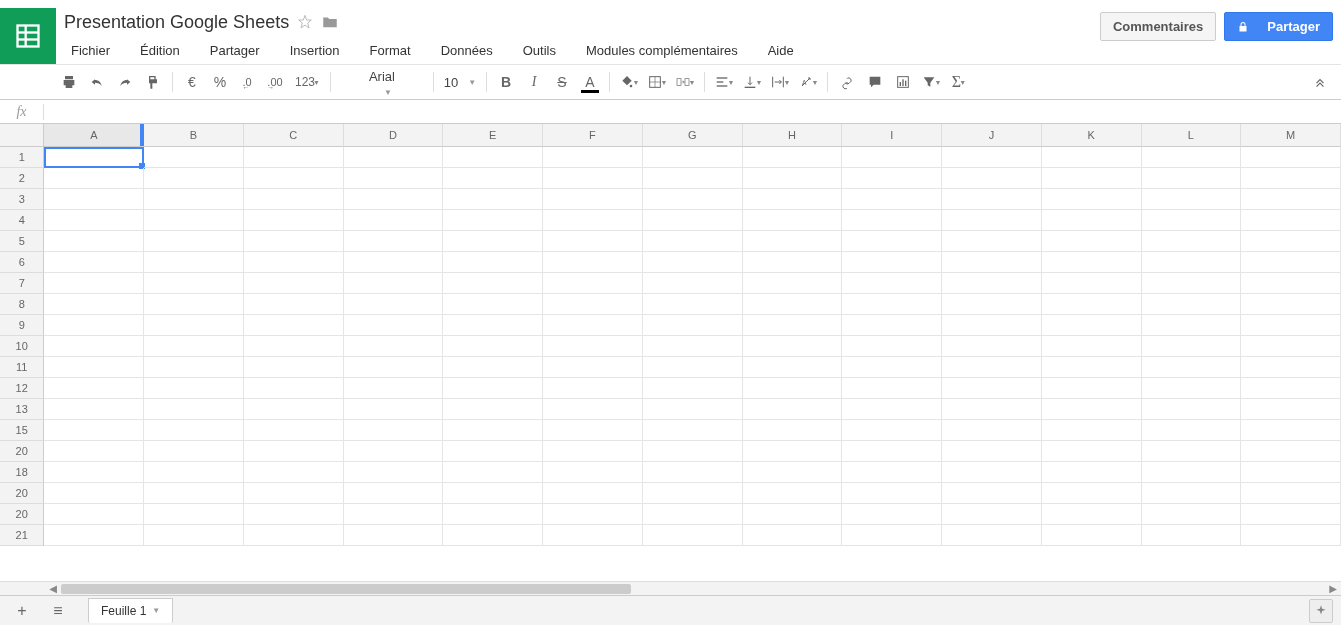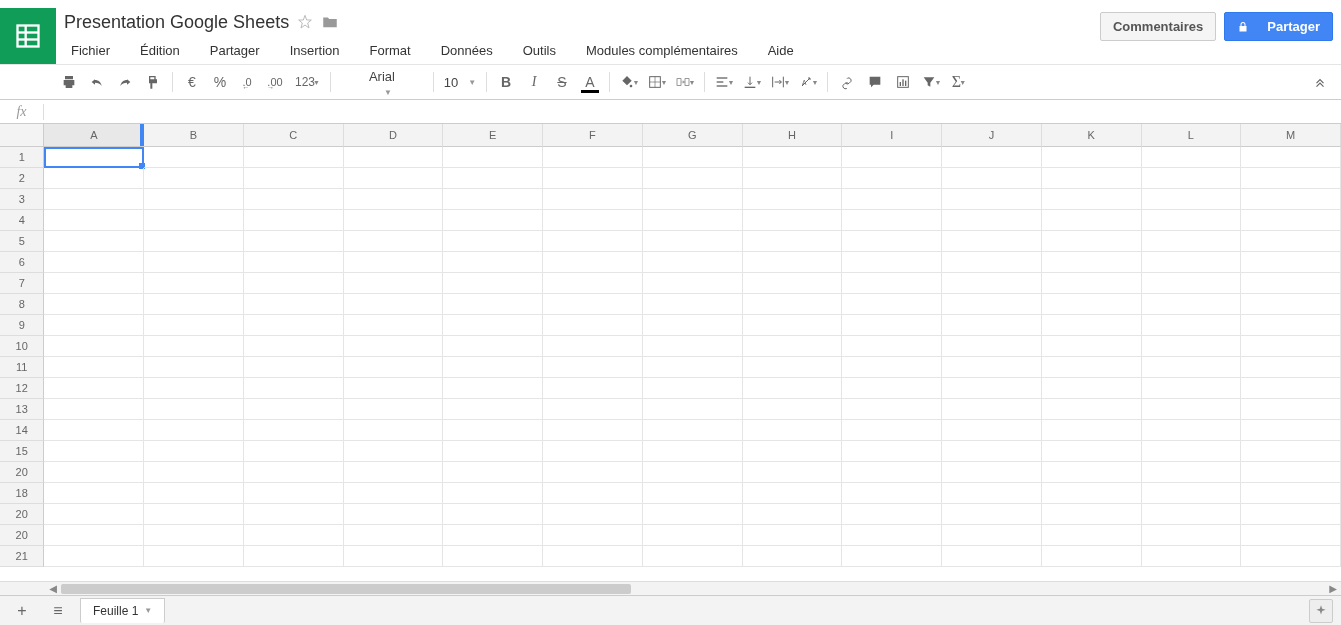--- a/index.html
+++ b/index.html
@@ -54,21 +54,21 @@
 
 .hscroll { height: 14px; background: #f3f3f3; display: flex; align-items: center; border-top: 1px solid #ddd; }
 .hscroll-left { width: 45px; }
 .hscroll-track { flex: 1; height: 12px; background: #f3f3f3; position: relative; }
 .hscroll-thumb { position: absolute; left: 0; width: 570px; height: 10px; top: 1px; background: #ccc; border-radius: 2px; }
 .hscroll-arrow { width: 16px; display: flex; align-items: center; justify-content: center; color: #888; font-size: 10px; cursor: pointer; }
 
 
 .sheet-tabs { height: 30px; display: flex; align-items: center; border-top: 1px solid #ccc; background: #f3f3f3; padding: 0 8px; gap: 8px; }
 .sheet-btn { width: 28px; height: 28px; display: flex; align-items: center; justify-content: center; color: #666; cursor: pointer; font-size: 16px; }
-.sheet-tab { background: #fff; border: 1px solid #ccc; border-bottom: none; padding: 5px 12px; font-size: 12px; color: #333; display: flex; align-items: center; gap: 6px; cursor: pointer; border-radius: 0 0 2px 2px; margin-top: -1px; }
+.sheet-tab { background: #fff; border: 1px solid #ccc; border-bottom: none; padding: 5px 12px; font-size: 12px; color: #333; display: flex; align-items: center; gap: 6px; cursor: pointer; border-radius: 0 0 2px 2px; margin-top: -1px; margin-left: 8px; }
 .sheet-tab .caret { font-size: 8px; color: #999; }
 .explore-btn { margin-left: auto; width: 24px; height: 24px; background: #eee; border: 1px solid #ccc; display: flex; align-items: center; justify-content: center; color: #777; cursor: pointer; border-radius: 2px; }
 </style>
 </head>
 <body>
 
 <div class="app">
 
   <div class="header">
     <div class="logo">
@@ -484,36 +484,20 @@
           <div class="cell"></div>
           <div class="cell"></div>
           <div class="cell"></div>
           <div class="cell"></div>
           <div class="cell"></div>
           <div class="cell"></div>
           <div class="cell"></div>
           <div class="cell"></div>
         </div>
         <div class="grid-row">
-          <div class="row-header">14</div>
-          <div class="cell"></div>
-          <div class="cell"></div>
-          <div class="cell"></div>
-          <div class="cell"></div>
-          <div class="cell"></div>
-          <div class="cell"></div>
-          <div class="cell"></div>
-          <div class="cell"></div>
-          <div class="cell"></div>
-          <div class="cell"></div>
-          <div class="cell"></div>
-          <div class="cell"></div>
-          <div class="cell"></div>
-        </div>
-        <div class="grid-row">
           <div class="row-header">15</div>
           <div class="cell"></div>
           <div class="cell"></div>
           <div class="cell"></div>
           <div class="cell"></div>
           <div class="cell"></div>
           <div class="cell"></div>
           <div class="cell"></div>
           <div class="cell"></div>
           <div class="cell"></div>

